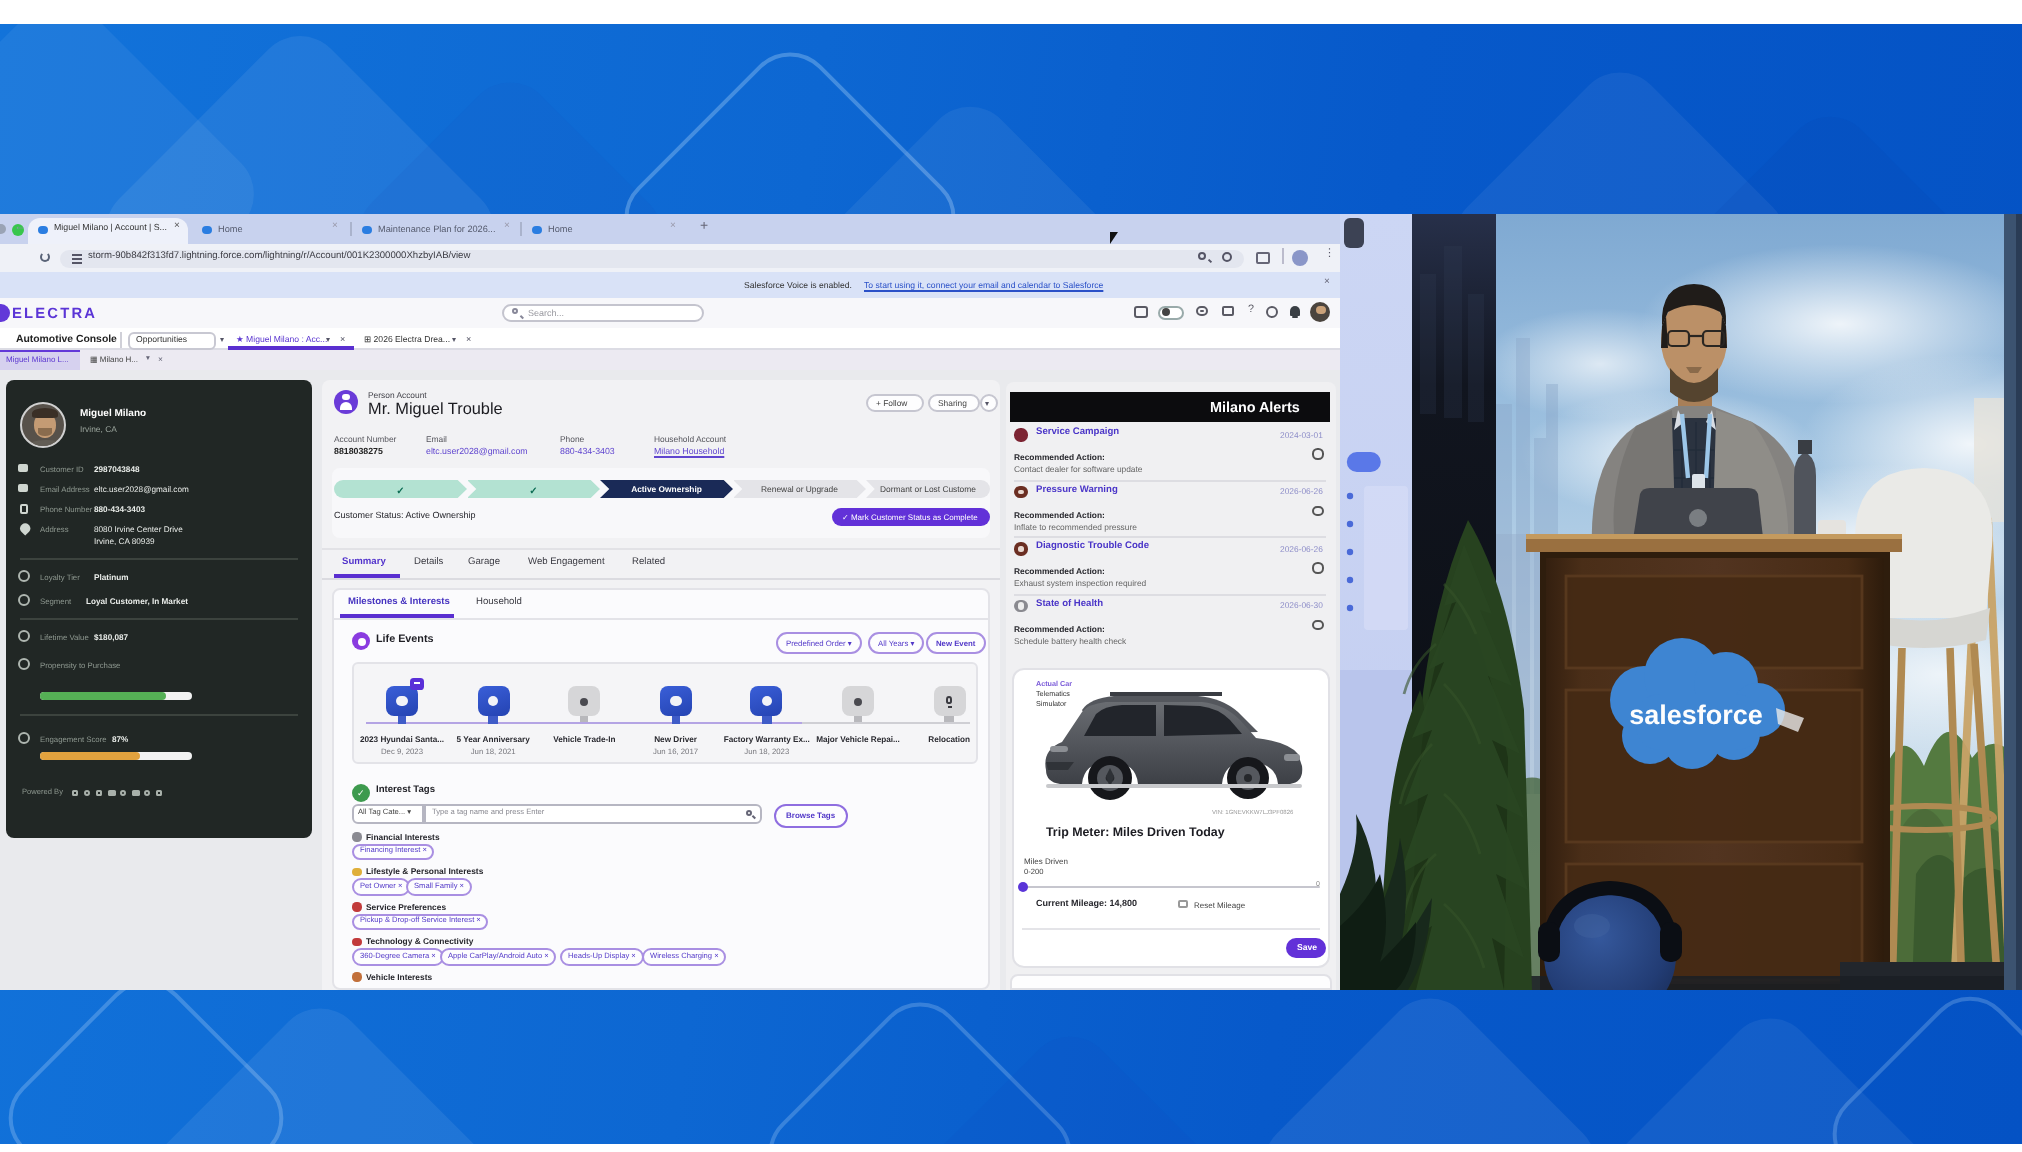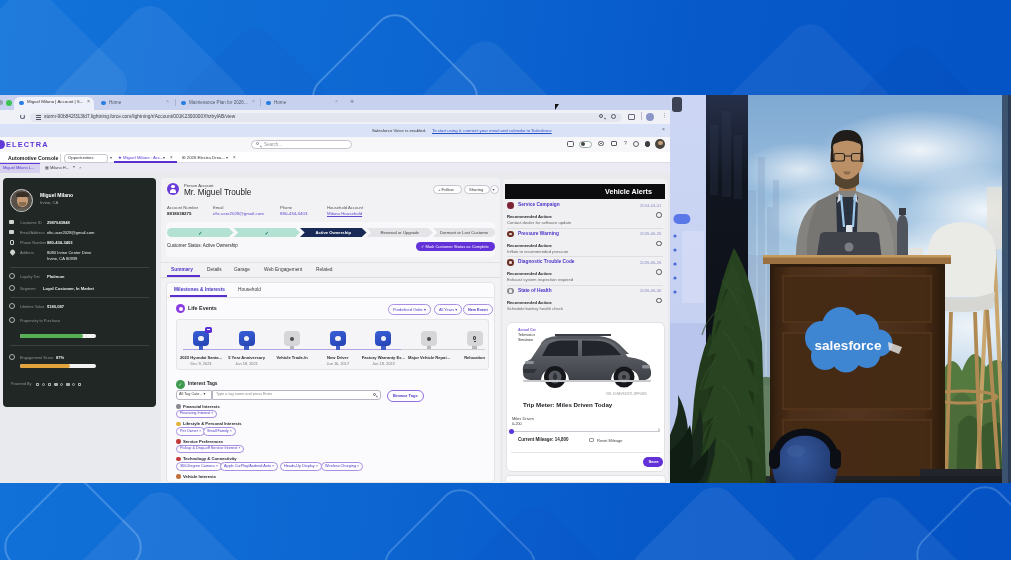--- a/index.html
+++ b/index.html
@@ -1,15 +1,15 @@
 <!DOCTYPE html>
 <html><head><meta charset="utf-8"><style>
 *{margin:0;padding:0;box-sizing:border-box}
 body{width:1011px;height:576px;overflow:hidden;font-family:"Liberation Sans",sans-serif}
-#frame{position:absolute;top:0;left:0;width:1011px;height:560px;overflow:hidden;
+#frame{position:absolute;top:12px;left:0;width:1011px;height:560px;overflow:hidden;
 background:linear-gradient(98deg,#1273da 0%,#0d67d2 38%,#0759ca 65%,#0452c4 100%)}
 .dia{position:absolute;border-radius:22px;transform:rotate(45deg)}
 .abs{position:absolute}
 #browser{position:absolute;left:0;top:95px;width:670px;height:388px;background:#e9eaed;overflow:hidden}
 .t{position:absolute;white-space:nowrap;line-height:1}
 
 #tabstrip{position:absolute;left:0;top:0;width:670px;height:15px;background:#c8d2ee}
 .tab{position:absolute;top:2px;height:13px;border-radius:6px 6px 0 0}
 .fav{position:absolute;width:5px;height:4px;border-radius:2px;background:#2a7de1;top:6px}
 .tx{position:absolute;color:#555b6e;font-size:4.6px;top:5px}
@@ -336,21 +336,21 @@
    <div class="pillt" style="left:15px;top:284px">360-Degree Camera  ×</div>
    <div class="pillt" style="left:59px;top:284px">Apple CarPlay/Android Auto  ×</div>
    <div class="pillt" style="left:119px;top:284px">Heads-Up Display  ×</div>
    <div class="pillt" style="left:160px;top:284px">Wireless Charging  ×</div>
    <div class="cic" style="left:15px;top:296px;background:#c2703b"></div>
    <div class="t cat" style="left:22px;top:296.5px">Vehicle Interests</div>
    </div>
  </div>
  <div id="rightpanel">
   <div class="abs" style="left:2px;top:5px;width:160px;height:15px;background:#0c0c0e"></div>
-  <div class="t" style="left:102px;top:9px;font-size:7.2px;font-weight:bold;color:#fff">Vehicle Alerts</div>
+  <div class="t" style="left:102px;top:9px;font-size:7.2px;font-weight:bold;color:#fff">Milano Alerts</div>
 
   <div class="alertrow">
    <div class="abs" style="left:4px;top:23px;width:6.5px;height:6.5px;border-radius:50% 50% 50% 50%;background:#7c2433"></div>
    <div class="t ttl" style="left:15px;top:24px;position:absolute">Service Campaign</div>
    <div class="t dt" style="left:137px;top:24.5px;position:absolute">2024-03-01</div>
    <div class="abs" style="left:153px;top:33px;width:5.5px;height:5.5px;border:0.8px solid #555;border-radius:50%"></div>
    <div class="t" style="left:4px;top:36px;font-size:4.2px;font-weight:bold;color:#26262c">Recommended Action:</div>
    <div class="t" style="left:4px;top:42px;font-size:4.2px;color:#666">Contact dealer for software update</div>
    <div class="abs" style="left:4px;top:48.5px;width:156px;height:0.8px;background:#dddde2"></div>
   </div>

